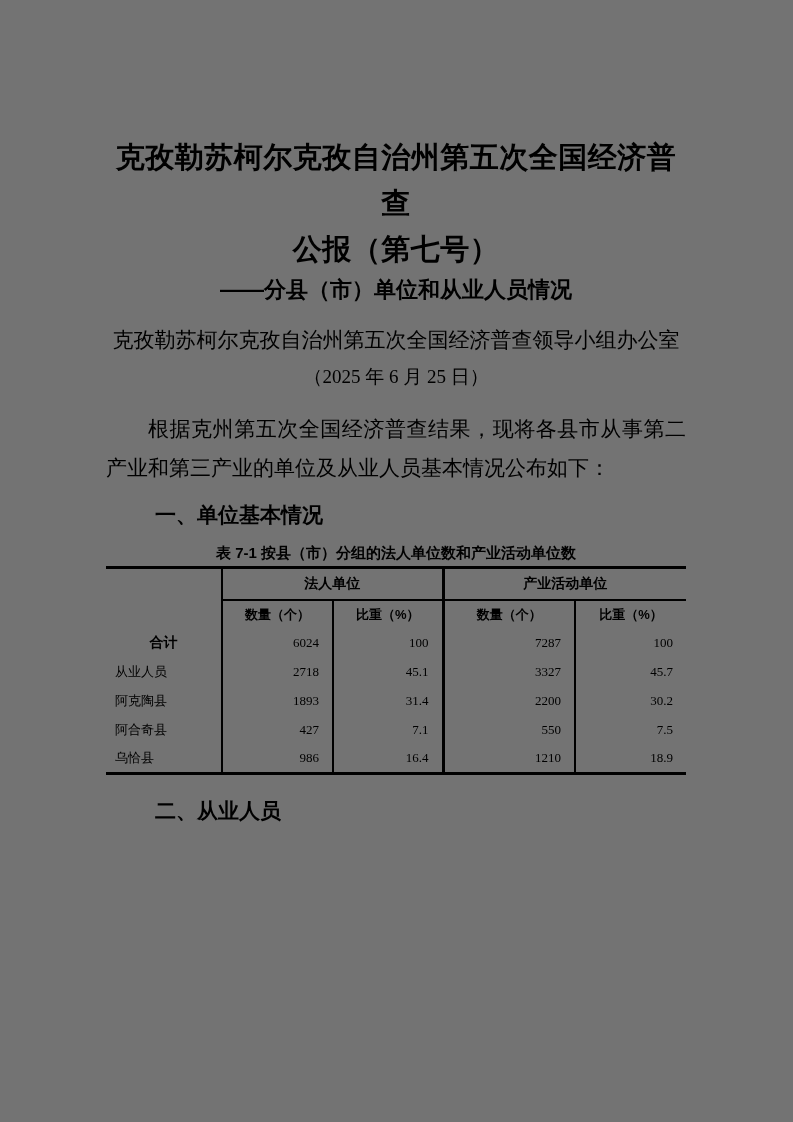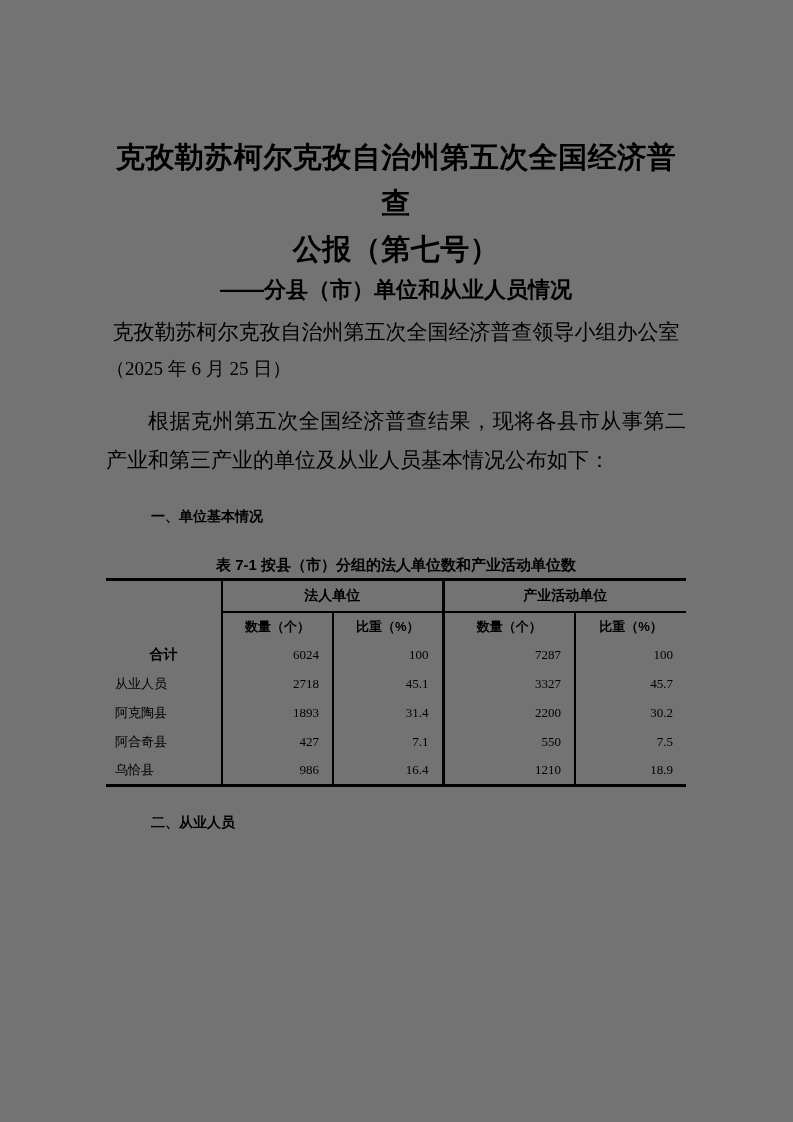--- a/index.html
+++ b/index.html
@@ -39,43 +39,44 @@
     text-align: center;
     font-family: "Liberation Sans", sans-serif;
   }
   .org-line-1 {
     margin-top: 6px;
     font-size: 20px;
     line-height: 30px;
     text-align: center;
   }
   .org-line-2 {
-    margin-top: 10px;
+    margin-top: 18px;
     font-size: 21px;
     line-height: 32px;
     text-align: center;
   }
   .date-line {
     margin-top: 6px;
     font-size: 19px;
     line-height: 30px;
+    text-align: center;
   }
   
   .para {
     margin: 0;
     font-size: 21px;
     line-height: 39px;
     text-align: justify;
     text-indent: 2em;
     font-family: "Liberation Serif", serif;
   }
   .para-first { margin-top: 18px; }
   .sec-heading {
-    margin: 17px;
-    font-size: 14px;
+    margin: 7px;
+    font-size: 21px;
     line-height: 39px;
     font-weight: bold;
     text-indent: 2em;
     font-family: "Liberation Sans", sans-serif;
   }
   
   .tbl-caption {
     margin-top: 2px;
     font-size: 15px;
     font-weight: bold;

